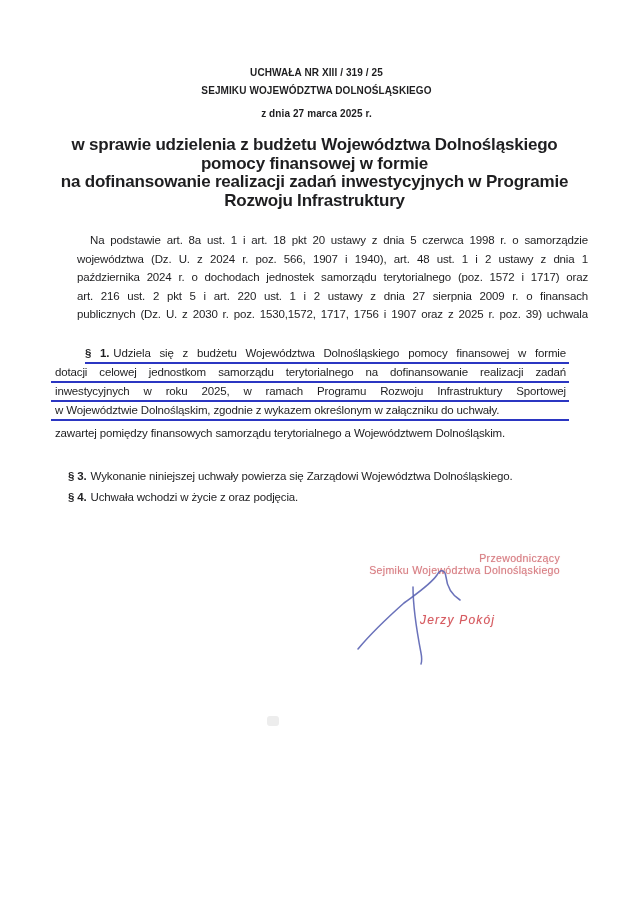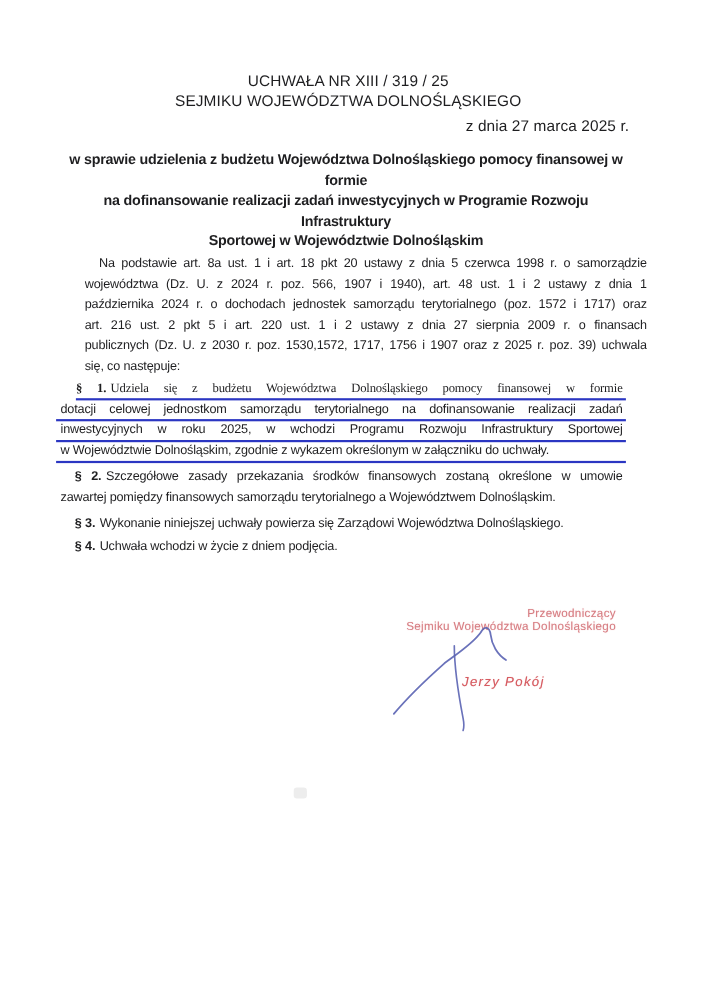--- a/index.html
+++ b/index.html
@@ -17,30 +17,30 @@
     overflow:hidden;
     font-family:"Liberation Sans", sans-serif;
     color:var(--ink);
   }
   
   .heading{
     position:absolute;left:55px;top:64px;width:511px;
     text-align:center;transform:translateX(6px);
   }
   .heading .hline{
-    font-size:14px;font-weight:normal;line-height:18px;letter-spacing:.1px;
+    font-size:10px;font-weight:bold;line-height:18px;letter-spacing:.1px;
   }
-  .heading .date{margin-top:5px;text-align:right;}
+  .heading .date{margin-top:5px;}
   
   .subject{
     position:absolute;left:55px;top:136px;width:511px;
     text-align:center;transform:translateX(4px);
   }
   .subject .sline{
-    font-size:13px;font-weight:bold;line-height:18.5px;letter-spacing:-0.2px;
+    font-size:17px;font-weight:bold;line-height:18.5px;letter-spacing:-0.2px;
   }
   
   .bodyline{
     font-size:11.5px;line-height:18.5px;letter-spacing:-0.15px;
     height:18.5px;overflow:hidden;white-space:nowrap;
   }
   .jfull{
     text-align:justify;text-align-last:justify;white-space:normal;
   }
   .indent{padding-left:13px;}
@@ -48,21 +48,21 @@
   .preamble{position:absolute;left:55px;top:231px;width:511px;margin-left:22px;}
   
   .sec1{position:absolute;left:55px;top:345px;width:511px;}
   .sec1 .uline{
     font-size:11.5px;letter-spacing:-0.15px;
     line-height:16.9px;height:16.9px;overflow:hidden;
     border-bottom:2.2px solid var(--blue);
     margin-left:-4px;padding-left:4px;margin-right:-3px;padding-right:3px;
   }
   .sec1 .first{
-    margin-left:14px;padding-left:0;font-family:Liberation Serif, serif;
+    margin-left:30px;padding-left:0;
   }
   
   .sec2{position:absolute;left:55px;top:424px;width:511px;}
   .sec3{position:absolute;left:55px;top:467px;width:511px;}
   .sec4{position:absolute;left:55px;top:488px;width:511px;}
   .gap{margin-left:4px;}
   
   .signature{position:absolute;left:350px;top:553px;width:210px;height:130px;}
   .sig-role{
     text-align:right;font-size:10.6px;line-height:11.5px;
@@ -89,57 +89,52 @@
 
   <div class="heading">
     <div class="hline">UCHWAŁA NR XIII / 319 / 25</div>
     <div class="hline">SEJMIKU WOJEWÓDZTWA DOLNOŚLĄSKIEGO</div>
     <div class="hline date">z dnia 27 marca 2025 r.</div>
   </div>
 
   <div class="subject">
     <div class="sline">w sprawie udzielenia z budżetu Województwa Dolnośląskiego pomocy finansowej w formie</div>
     <div class="sline">na dofinansowanie realizacji zadań inwestycyjnych w Programie Rozwoju Infrastruktury</div>
-    <div class="sline">Sportowej w Województwie Dolnośląskim</div>
   </div>
 
   <div class="preamble">
     <div class="bodyline jfull indent">Na podstawie art. 8a ust. 1 i art. 18 pkt 20 ustawy z dnia 5 czerwca 1998 r. o samorządzie</div>
     <div class="bodyline jfull">województwa (Dz. U. z 2024 r. poz. 566, 1907 i 1940), art. 48 ust. 1 i 2 ustawy z dnia 1</div>
     <div class="bodyline jfull">października 2024 r. o dochodach jednostek samorządu terytorialnego (poz. 1572 i 1717) oraz</div>
     <div class="bodyline jfull">art. 216 ust. 2 pkt 5 i art. 220 ust. 1 i 2 ustawy z dnia 27 sierpnia 2009 r. o finansach</div>
     <div class="bodyline jfull">publicznych (Dz. U. z 2030 r. poz. 1530,1572, 1717, 1756 i 1907 oraz z 2025 r. poz. 39) uchwala</div>
-    <div class="bodyline">się, co następuje:</div>
   </div>
 
   <div class="sec1">
     <div class="uline jfull first">
       <span class="marker">§ 1.</span><span class="gap">Udziela się z budżetu Województwa Dolnośląskiego pomocy finansowej w formie</span>
     </div>
     <div class="uline jfull">dotacji celowej jednostkom samorządu terytorialnego na dofinansowanie realizacji zadań</div>
-    <div class="uline jfull">inwestycyjnych w roku 2025, w wchodzi Programu Rozwoju Infrastruktury Sportowej</div>
+    <div class="uline jfull">inwestycyjnych w roku 2025, w ramach Programu Rozwoju Infrastruktury Sportowej</div>
     <div class="uline">w Województwie Dolnośląskim, zgodnie z wykazem określonym w załączniku do uchwały.</div>
   </div>
 
   <div class="sec2">
-    <div class="bodyline jfull indent">
-      <span class="marker">§ 2.</span><span class="gap">Szczegółowe zasady przekazania środków finansowych zostaną określone w umowie</span>
-    </div>
     <div class="bodyline">zawartej pomiędzy finansowych samorządu terytorialnego a Województwem Dolnośląskim.</div>
   </div>
 
   <div class="sec3">
     <div class="bodyline indent">
       <span class="marker">§ 3.</span><span class="gap">Wykonanie niniejszej uchwały powierza się Zarządowi Województwa Dolnośląskiego.</span>
     </div>
   </div>
 
   <div class="sec4">
     <div class="bodyline indent">
-      <span class="marker">§ 4.</span><span class="gap">Uchwała wchodzi w życie z dniem podjęcia.</span>
+      <span class="marker">§ 4.</span><span class="gap">Uchwała wchodzi w życie z oraz podjęcia.</span>
     </div>
   </div>
 
   <div class="signature">
     <div class="sig-role">Przewodniczący</div>
     <div class="sig-role">Sejmiku Województwa Dolnośląskiego</div>
     <svg class="sig-svg" width="160" height="112" viewBox="0 0 160 112">
       <path d="M 8 88 C 18 76, 36 58, 54 42 C 66 33, 80 24, 87 14 C 90 8, 95 8, 96 16 C 97 25, 102 34, 110 39" fill="none" stroke="#5a63b2" stroke-width="1.6" stroke-linecap="round" opacity="0.9"></path>
       <path d="M 63 26 C 63 44, 66 66, 71 92 C 72 97, 72 100, 71 103" fill="none" stroke="#5a63b2" stroke-width="1.5" stroke-linecap="round" opacity="0.9"></path>
     </svg>

